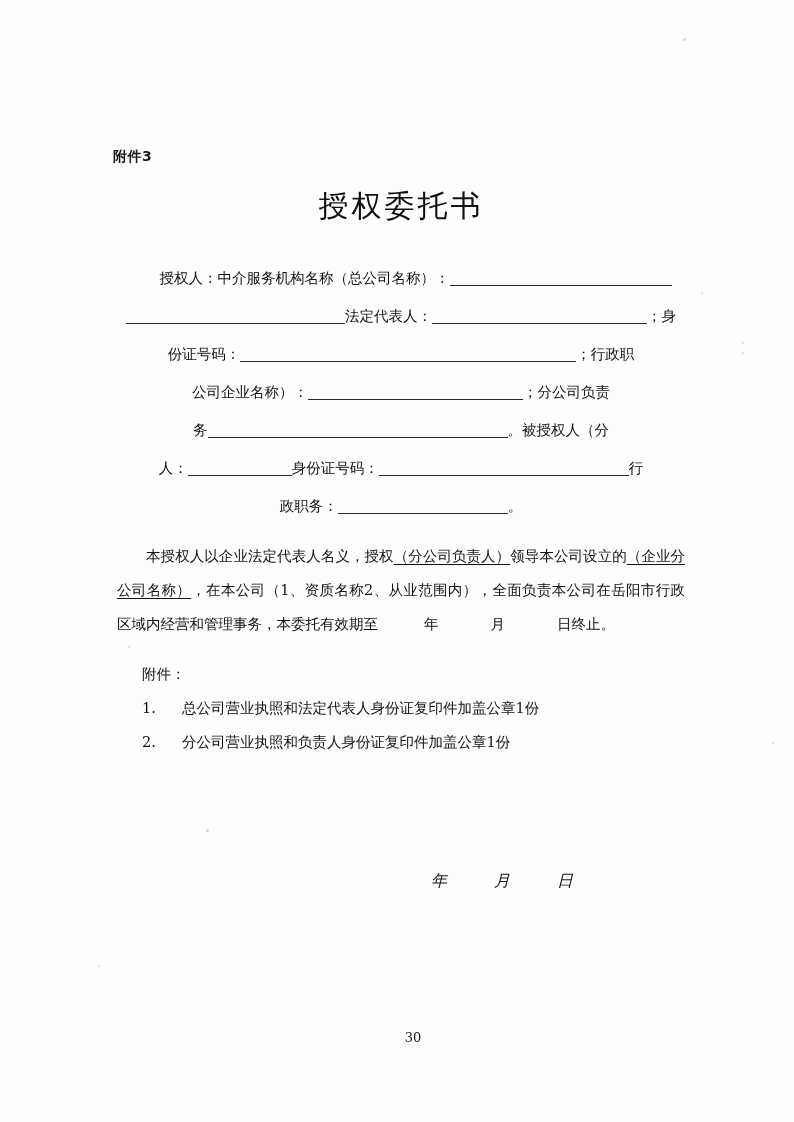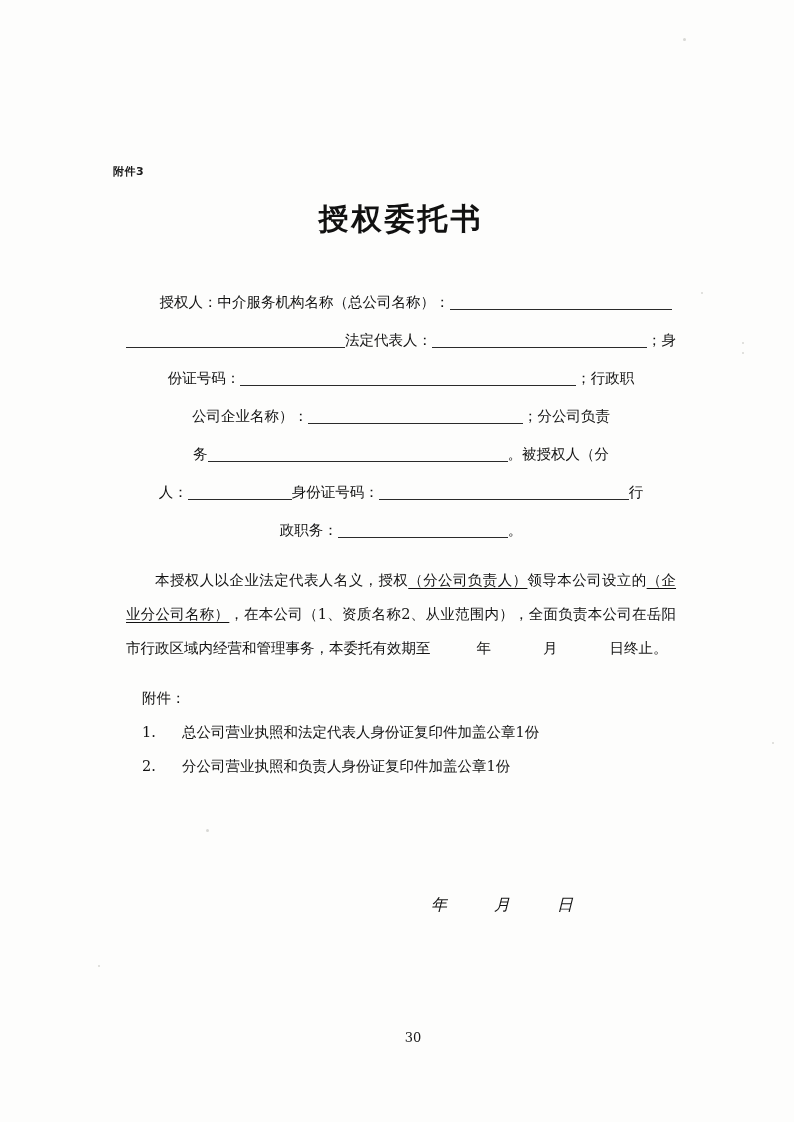--- a/index.html
+++ b/index.html
@@ -38,34 +38,34 @@
   .content {
     position: absolute;
     left: 113px;
     top: 148px;
     width: 576px;
   }
 
   .attachment-label {
     font-family: "DejaVu Sans", sans-serif;
     font-weight: bold;
-    font-size: 11px;
+    font-size: 14px;
     letter-spacing: 0.5px;
     color: #1a1a1a;
-    margin: 16px 0 20px 0;
+    margin: 0 0 20px 0;
   }
 
   .doc-title {
     text-align: center;
     font-family: "DejaVu Sans", sans-serif;
-    font-weight: bold;
+    font-weight: normal;
     font-size: 30px;
     letter-spacing: 3px;
     color: #111111;
-    margin: 6px 0 43px 0;
+    margin: 6px 0 32px 0;
   }
 
   .form-block {
     font-size: 14.5px;
     line-height: 38px;
     color: #121212;
     text-align: center;
   }
   .form-line {
     white-space: nowrap;
@@ -90,21 +90,21 @@
   .f-i { width: 170px; }
 
   .body-block {
     font-size: 14.5px;
     line-height: 34px;
     margin-top: 14px;
     color: #121212;
     text-align: justify;
   }
   .body-block p {
-    margin: 13px;
+    margin: 4px;
     text-indent: 29px;
   }
   .u {
     text-decoration: underline;
     text-underline-offset: 3px;
   }
   .gap-sm { display: inline-block; width: 46px; }
   .gap-md { display: inline-block; width: 52px; }
 
   .attach-head {

